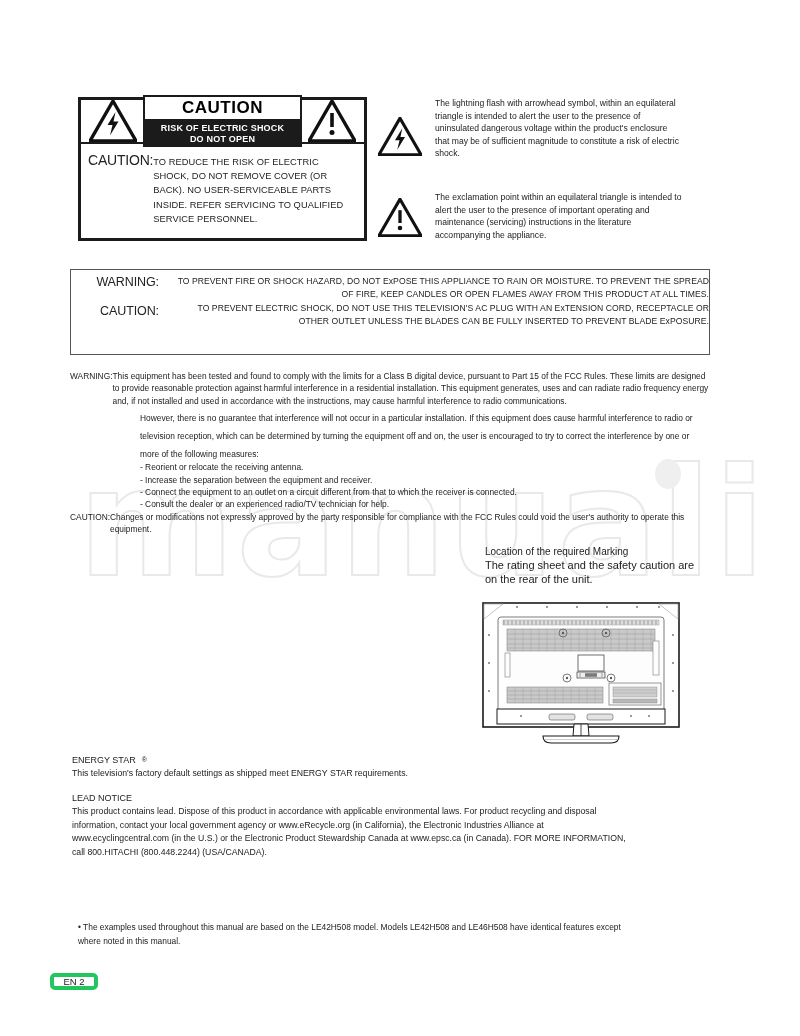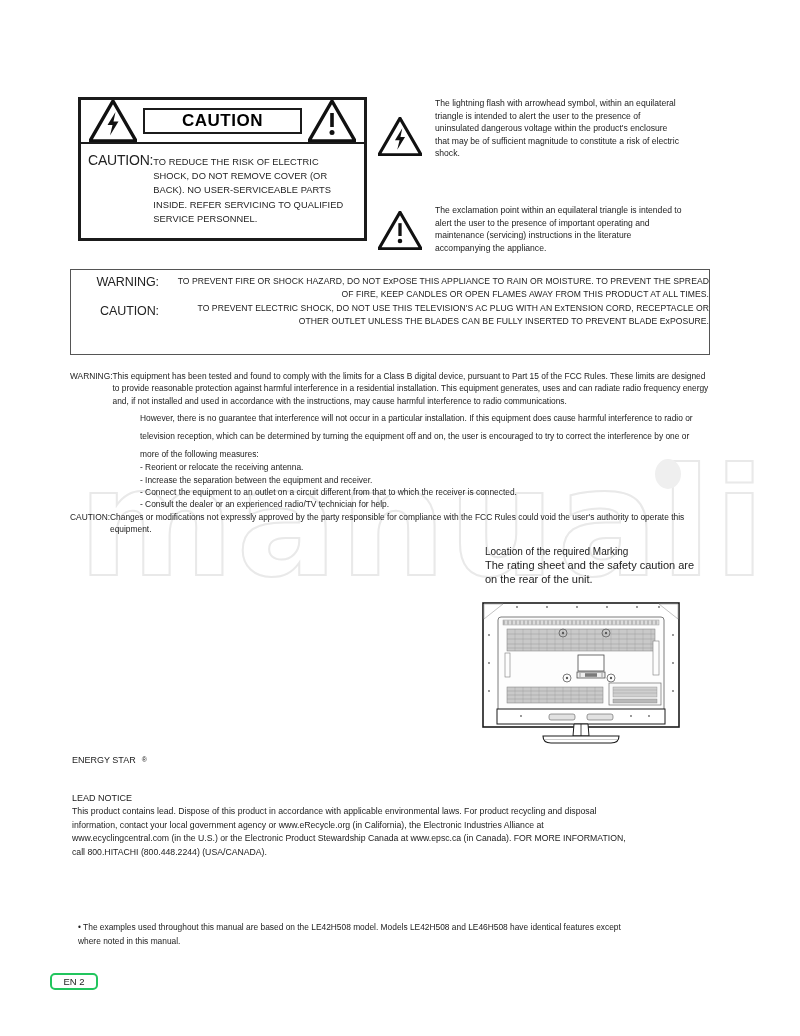--- a/index.html
+++ b/index.html
@@ -134,21 +134,21 @@
     z-index: 2;
   }
   .expl-tri { flex: 0 0 auto; margin-right: 13px; }
   .expl-text {
     font-size: 8.6px;
     line-height: 12.6px;
     color: #222;
     max-width: 248px;
   }
   #expl-lightning { left: 378px; top: 97px; }
-  #expl-exclaim   { left: 378px; top: 204px; }
+  #expl-exclaim   { left: 378px; top: 191px; }
 
   
   .warn-box {
     position: absolute;
     left: 70px;
     top: 269px;
     width: 640px;
     height: 86px;
     border: 1px solid #555;
     box-sizing: border-box;
@@ -281,21 +281,21 @@
     z-index: 2;
   }
 
   
   .page-num {
     position: absolute;
     left: 50px;
     top: 973px;
     width: 48px;
     height: 17px;
-    border: 2px solid #22c55e;
+    border: 4px solid #22c55e;
     border-radius: 5px;
     box-sizing: border-box;
     display: flex;
     align-items: center;
     justify-content: center;
     font-size: 9.5px;
     color: #222;
     background: #fff;
     z-index: 3;
   }
@@ -311,20 +311,24 @@
   <div class="caution-box">
     <div class="caution-top">
       <span class="tri">
         <svg width="48" height="42" viewBox="0 0 48 42">
           <path d="M24 1 L47 41 L1 41 Z" fill="none" stroke="#111" stroke-width="3.4" stroke-linejoin="miter"></path>
           <path d="M26.5 12 L18.5 25 L23.5 25 L21 35.5 L29.5 21.5 L24.5 21.5 Z" fill="#111"></path>
         </svg>
       </span>
       <div class="caution-center">
         <div class="caution-word">CAUTION</div>
+        <div class="caution-risk">
+          <div>RISK OF ELECTRIC SHOCK</div>
+          <div>DO NOT OPEN</div>
+        </div>
       </div>
       <span class="tri">
         <svg width="48" height="42" viewBox="0 0 48 42">
           <path d="M24 1 L47 41 L1 41 Z" fill="none" stroke="#111" stroke-width="3.4" stroke-linejoin="miter"></path>
           <rect x="22.2" y="13" width="3.6" height="14" fill="#111"></rect>
           <circle cx="24" cy="32.5" r="2.5" fill="#111"></circle>
         </svg>
       </span>
     </div>
     <div class="caution-body">
@@ -550,20 +554,21 @@
           <circle cx="150" cy="115" r="0.9"></circle>
           <circle cx="168" cy="115" r="0.9"></circle>
       </g>
     </svg>
   </div>
 
   <div class="notice" id="energy-star-block">
     <div class="notice-head">
       <span>ENERGY STAR</span><span class="reg-mark">®</span>
     </div>
+    <div class="notice-body">This television's factory default settings as shipped meet ENERGY STAR requirements.</div>
   </div>
 
   <div class="notice" id="lead-notice-block">
     <div class="notice-head">LEAD NOTICE</div>
     <div class="notice-body">This product contains lead. Dispose of this product in accordance with applicable environmental laws. For product recycling and disposal information, contact your local government agency or www.eRecycle.org (in California), the Electronic Industries Alliance at www.ecyclingcentral.com (in the U.S.) or the Electronic Product Stewardship Canada at www.epsc.ca (in Canada). FOR MORE INFORMATION, call 800.HITACHI (800.448.2244) (USA/CANADA).</div>
   </div>
 
   <div class="footnote">• The examples used throughout this manual are based on the LE42H508 model. Models LE42H508 and LE46H508 have identical features except where noted in this manual.</div>
 
   <div class="page-num">EN 2</div>

